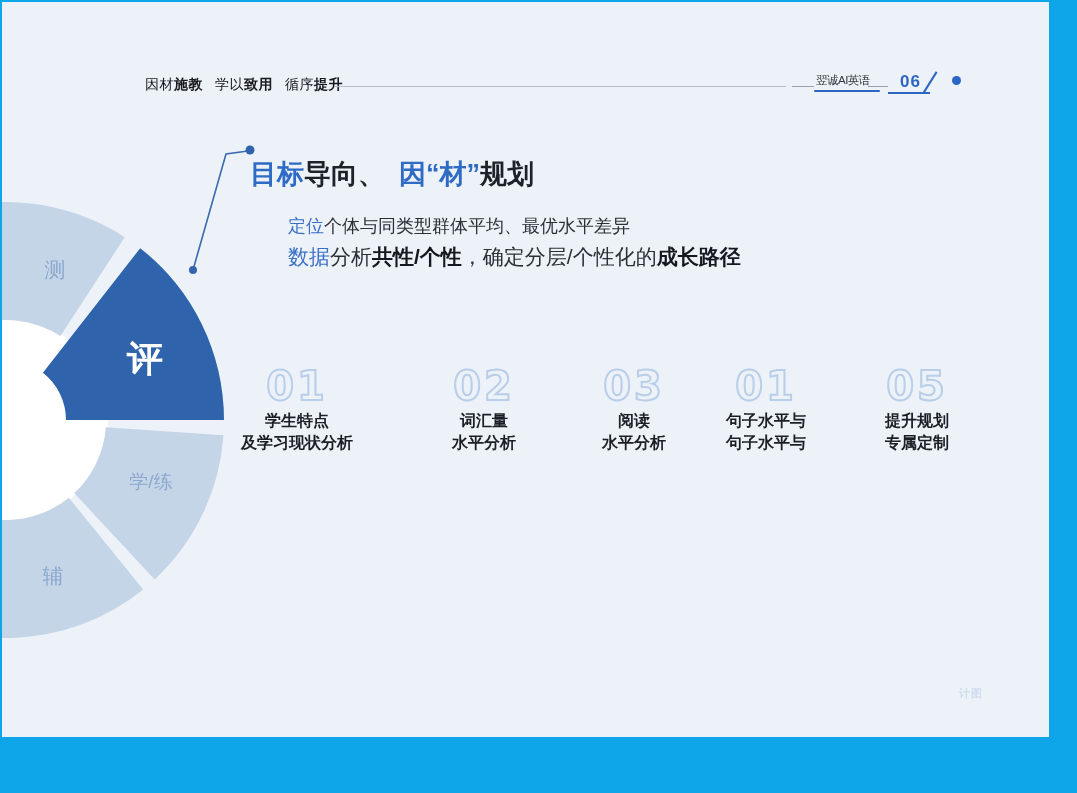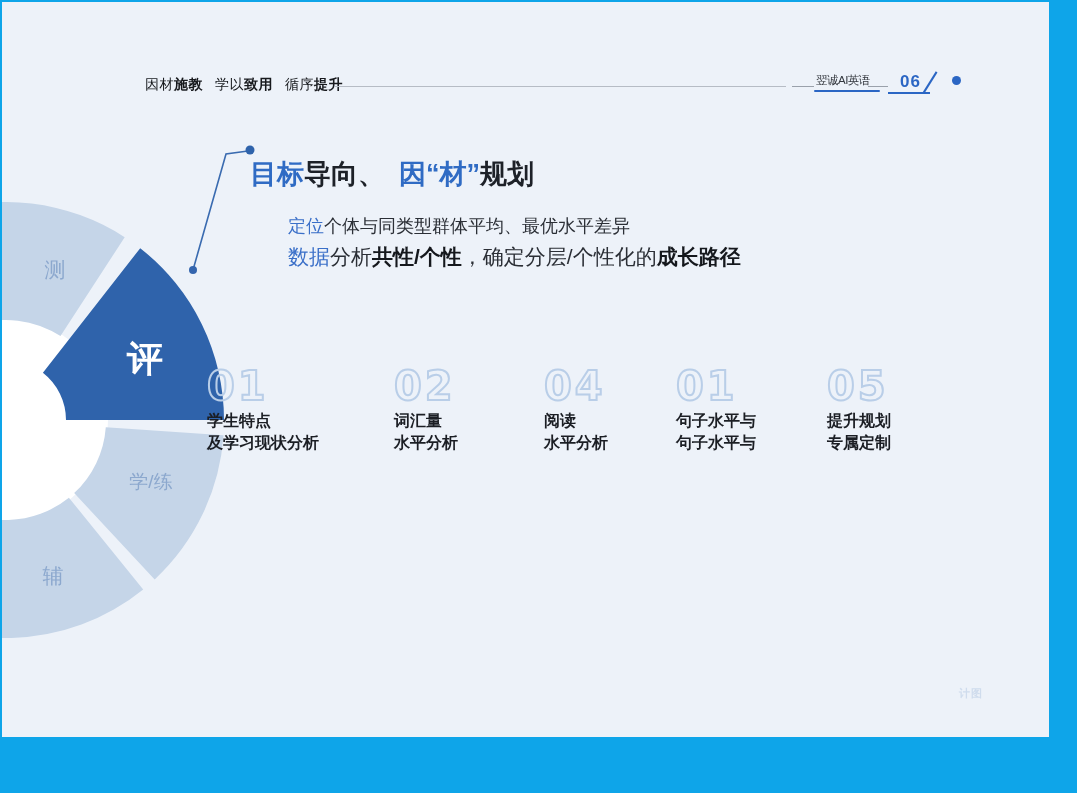--- a/index.html
+++ b/index.html
@@ -35,21 +35,21 @@
   
   .donut-svg{position:absolute;left:0;top:0;width:1047px;height:735px;}
   .seg-label{position:absolute;transform:translate(-50%,-50%);color:#8ca8ce;white-space:nowrap;}
   .seg-label.l-ce{color:#ffffff;font-weight:bold;font-size:36px;}
   .l-test{left:53px;top:268px;font-size:21px;}
   .l-ce{left:143px;top:357px;}
   .l-study{left:149px;top:480px;font-size:19px;}
   .l-fu{left:51px;top:574px;font-size:21px;}
 
   
-  .step{position:absolute;top:362px;width:180px;transform:translateX(-50%);}
+  .step{position:absolute;top:362px;width:180px;transform:translateX(-50%);text-align:center;}
   .step-num{font-family:"DejaVu Sans",sans-serif;font-size:40px;font-weight:bold;letter-spacing:3px;
             color:transparent;-webkit-text-stroke:2px #b9cee8;line-height:44px;}
   .step-label{margin-top:2px;font-size:16px;font-weight:bold;color:#1b1e24;line-height:22px;}
   .s1{left:295px;} .s2{left:482px;} .s3{left:632px;} .s4{left:764px;} .s5{left:915px;}
 
   .watermark{position:absolute;left:957px;top:684px;font-size:11px;font-weight:bold;color:#b8cbe4;
              opacity:.55;filter:blur(.6px);letter-spacing:1px;}
 </style>
 </head>
 <body>
@@ -96,21 +96,21 @@
       </div>
     </div>
     <div class="step s2">
       <div class="step-num">02</div>
       <div class="step-label">
         <div>词汇量</div>
         <div>水平分析</div>
       </div>
     </div>
     <div class="step s3">
-      <div class="step-num">04</div>
+      <div class="step-num">03</div>
       <div class="step-label">
         <div>阅读</div>
         <div>水平分析</div>
       </div>
     </div>
     <div class="step s4">
       <div class="step-num">01</div>
       <div class="step-label">
         <div>句子水平与</div>
         <div>句子水平与</div>

